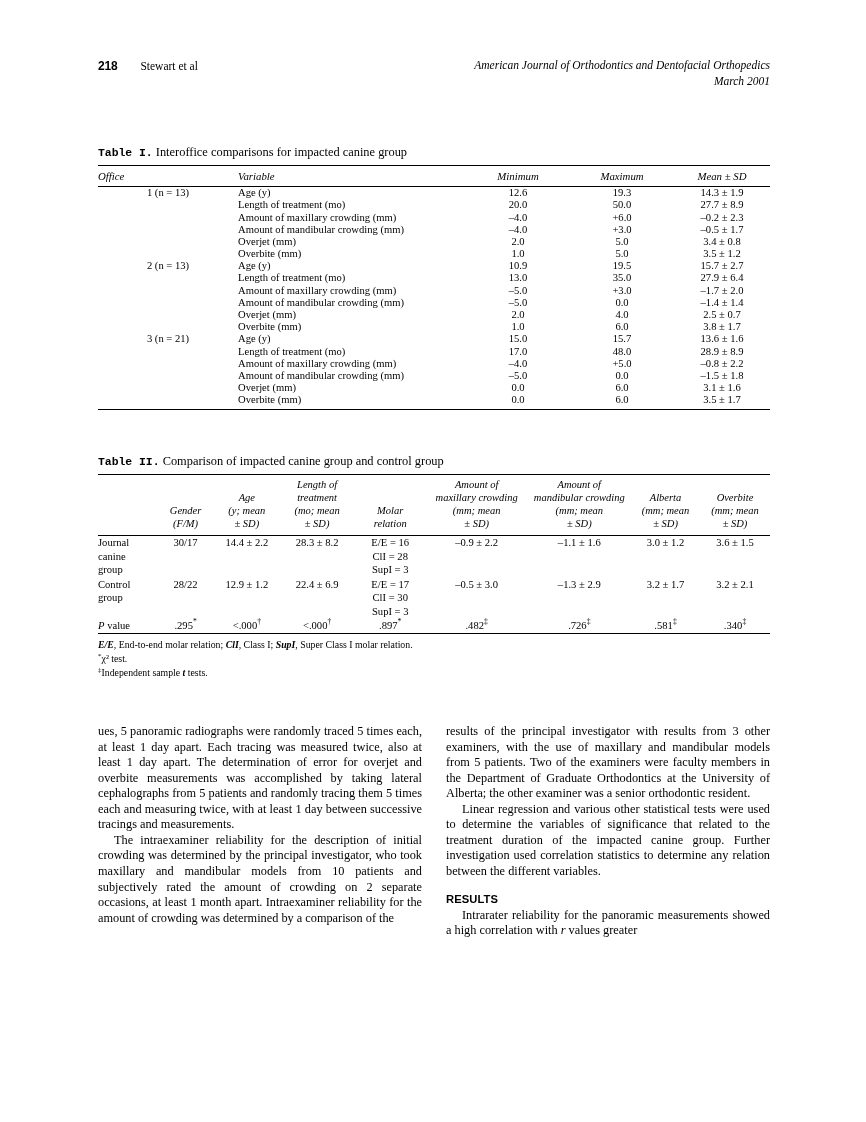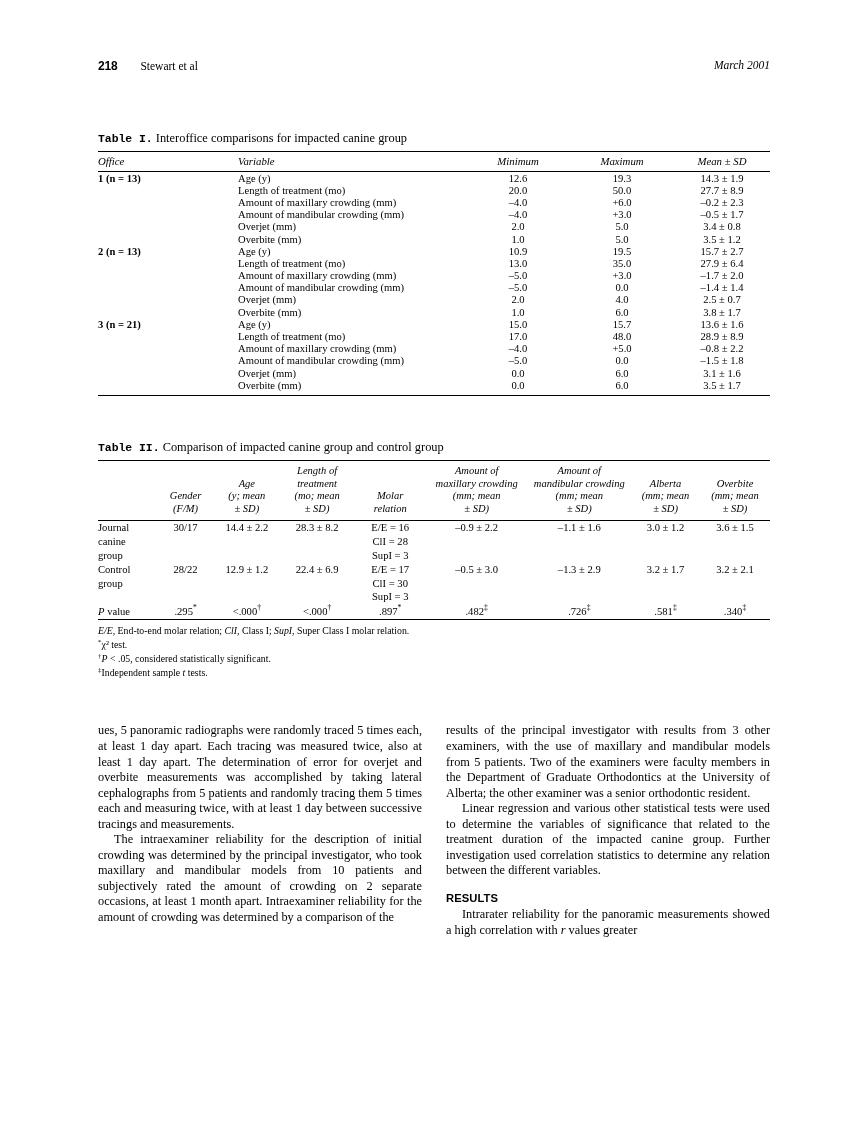--- a/index.html
+++ b/index.html
@@ -78,21 +78,21 @@
     font-style: italic;
     font-weight: normal;
     padding: 3.5px 0 4px 0;
     font-size: 10.8px;
   }
   #table-one td {
     padding: 0.6px 0;
     font-size: 10.6px;
     vertical-align: top;
   }
-  .t1-office { width: 140px; text-align: left; font-weight: bold; }
+  .t1-office { width: 140px; text-align: center; }
   .t1-var    { width: 228px; text-align: left; }
   .t1-min    { width: 104px; text-align: center; }
   .t1-max    { width: 104px; text-align: center; }
   .t1-mean   { width: 96px;  text-align: center; }
   #table-one thead th.t1-office { text-align: left; }
   #table-one thead th.t1-var    { text-align: left; }
   .t1-group-first td { padding-top: 3.5px; }
   #table-one tbody tr:last-child td { padding-bottom: 4px; }
 
   
@@ -132,21 +132,21 @@
   .t2-pval .rowlab .nonital { font-style: normal; }
 
   .sup { font-size: 0.72em; vertical-align: super; line-height: 0; }
 
   .footnotes {
     margin-top: 4px;
     font-size: 9.8px;
     line-height: 1.42;
   }
   .footnotes div { white-space: nowrap; }
-  .footnotes i { font-style: italic; }
+  .footnotes i { font-style: italic; font-weight: bold; }
 
   
   .body-cols {
     display: flex;
     justify-content: space-between;
   }
   .col {
     width: 324px;
     font-size: 12.3px;
     line-height: 1.265;
@@ -170,20 +170,21 @@
 <body>
 
 <div class="page">
   <div class="content">
 
     <div class="runhead">
       <div class="runhead-left">
         <span class="runhead-pageno">218</span><span class="runhead-authors">Stewart et al</span>
       </div>
       <div class="runhead-right">
+        <div>American Journal of Orthodontics and Dentofacial Orthopedics</div>
         <div>March 2001</div>
       </div>
     </div>
 
     <div class="table-block" style="margin-top:56px;">
       <div class="table-caption">
         <span class="tbl-label">Table I.</span>
         <span>Interoffice comparisons for impacted canine group</span>
       </div>
       <table id="table-one">
@@ -437,21 +438,20 @@
             <td class="t2-c6"><span>.726</span><span class="sup">‡</span></td>
             <td class="t2-c7"><span>.581</span><span class="sup">‡</span></td>
             <td class="t2-c8"><span>.340</span><span class="sup">‡</span></td>
           </tr>
         </tbody>
       </table>
 
       <div class="footnotes">
         <div><i>E/E</i><span>, End-to-end molar relation; </span><i>ClI</i><span>, Class I; </span><i>SupI</i><span>, Super Class I molar relation.</span></div>
         <div><span class="sup">*</span><span>χ² test.</span></div>
-        <div><span class="sup">†</span><i>P</i><span> &lt; .05, considered statistically significant.</span></div>
         <div><span class="sup">‡</span><span>Independent sample </span><i>t</i><span> tests.</span></div>
       </div>
     </div>
 
     <div class="body-cols" style="margin-top:44px;">
       <div class="col">
         <p>ues, 5 panoramic radiographs were randomly traced 5 times each, at least 1 day apart. Each tracing was measured twice, also at least 1 day apart. The determination of error for overjet and overbite measurements was accomplished by taking lateral cephalographs from 5 patients and randomly tracing them 5 times each and measuring twice, with at least 1 day between successive tracings and measurements.</p>
         <p class="indent">The intraexaminer reliability for the description of initial crowding was determined by the principal investigator, who took maxillary and mandibular models from 10 patients and subjectively rated the amount of crowding on 2 separate occasions, at least 1 month apart. Intraexaminer reliability for the amount of crowding was determined by a comparison of the</p>
       </div>
       <div class="col">

